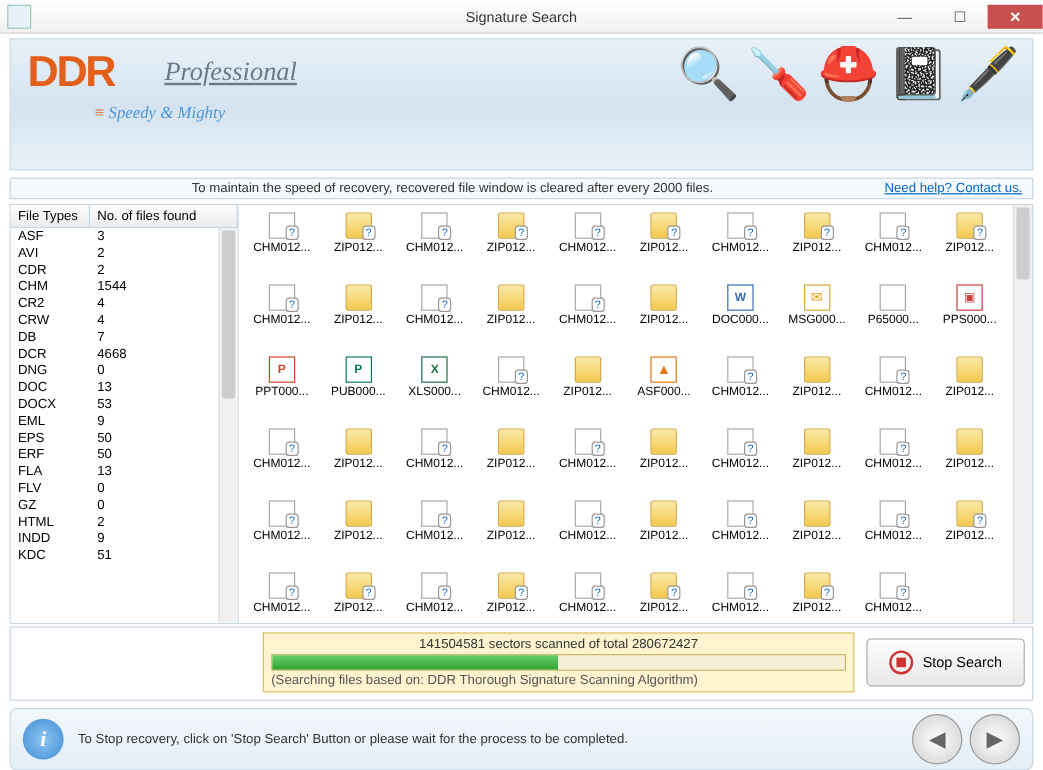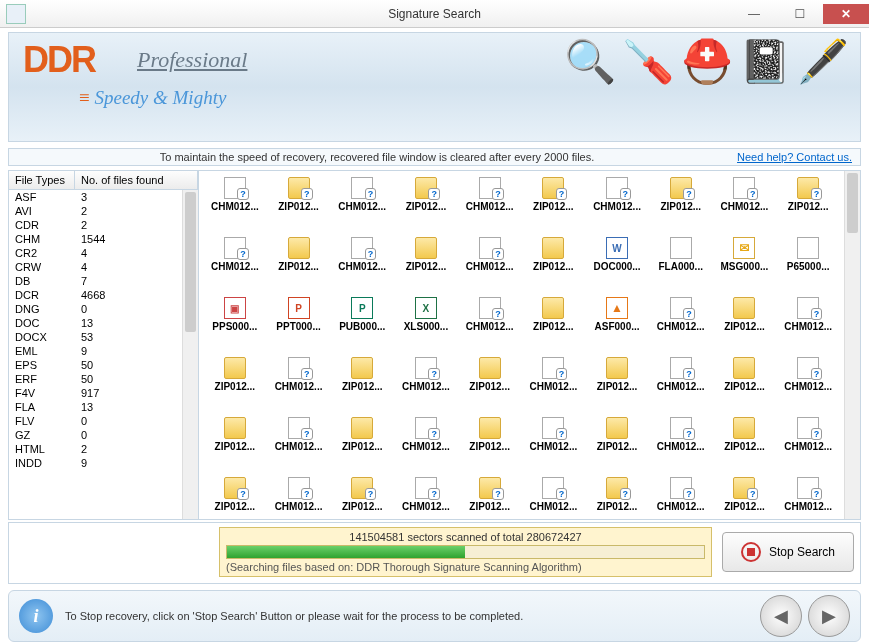--- a/index.html
+++ b/index.html
@@ -11,21 +11,21 @@
 .titlebar .title { position:absolute; left:0; right:0; text-align:center; font-size:12px; color:#333; pointer-events:none; }
 .titlebar .winbtns { margin-left:auto; display:flex; }
 .winbtn { width:46px; height:20px; display:flex; align-items:center; justify-content:center; font-size:12px; }
 .winbtn.min, .winbtn.max { color:#555; }
 .winbtn.close { background:#c8504f; color:#fff; width:46px; height:20px; font-weight:bold; }
 
 
 .banner { height:110px; margin:4px 8px 0 8px; border:1px solid #c7d6e3; background: linear-gradient(#e8f1f8,#d4e3ef 50%,#e8f1f8); position:relative; overflow:hidden; }
 .banner .ddr { font-family: Arial Black, sans-serif; font-size:36px; color:#e25f1c; letter-spacing:-2px; position:absolute; left:14px; top:6px; font-weight:900; }
 .banner .pro { font-family: "Segoe Script", cursive; font-size:22px; color:#6a7a88; position:absolute; left:128px; top:14px; font-style:italic;text-decoration:underline; }
-.banner .tagline { font-family: "Segoe Script", cursive; font-size:19px; color:#4a96d9; font-style:italic; position:absolute; left:70px; top:54px;text-align:center; }
+.banner .tagline { font-family: "Segoe Script", cursive; font-size:14px; color:#4a96d9; font-style:italic; position:absolute; left:70px; top:54px;text-align:center; }
 .banner .tagline::before { content:"≡ "; color:#e25f1c; font-style:normal; }
 .banner .tools { position:absolute; right:10px; top:4px; display:flex; gap:6px; align-items:flex-end; }
 .tool-glyph { font-size:42px; }
 
 
 .infostrip { margin:6px 8px 0 8px; display:flex; align-items:center; border:1px solid #c7d6e3; background:#f5f9fc; padding:2px 8px; font-size:11px; }
 .infostrip .msg { flex:1; text-align:center; color:#333; }
 .infostrip .help { color:#0066cc; text-decoration:underline; }
 
 
@@ -40,21 +40,21 @@
 .ft-body { flex:1; overflow:hidden; }
 .ft-row { display:flex; font-size:11px; }
 .ft-row div { padding:1px 6px; }
 .ft-row .c1 { width:66px; }
 .ft-row .c2 { flex:1; }
 .ft-scroll { width:16px; background:#f0f0f0; border-left:1px solid #ddd; position:relative; }
 .ft-scroll .thumb { position:absolute; top:2px; left:2px; right:2px; height:140px; background:#cdcdcd; border-radius:2px; }
 
 
 .files { flex:1; background:#fff; display:flex; }
-.files-inner { flex:1; padding:6px 4px; display:grid; grid-template-columns: repeat(10, 1fr); grid-auto-rows:56px; gap:4px 0; overflow:hidden;font-weight:bold; }
+.files-inner { flex:1; padding:6px 4px; display:grid; grid-template-columns: repeat(10, 1fr); grid-auto-rows:56px; gap:4px 0; overflow:hidden; }
 .file { display:flex; flex-direction:column; align-items:center; font-size:10px; }
 .file .ico { width:22px; height:22px; margin-bottom:2px; display:flex; align-items:center; justify-content:center; position:relative; }
 .file .lbl { white-space:nowrap; }
 .ico-folder { background:linear-gradient(#fde9a8,#f3c94e); border:1px solid #d6a93a; border-radius:2px; }
 .ico-folderq::after { content:"?"; position:absolute; right:-4px; bottom:-2px; font-size:9px; background:#fff; border:1px solid #999; border-radius:3px; padding:0 2px; color:#06c; }
 .ico-page { background:#fff; border:1px solid #aaa; }
 .ico-pageq::after { content:"?"; position:absolute; right:-4px; bottom:-2px; font-size:9px; background:#fff; border:1px solid #999; border-radius:3px; padding:0 2px; color:#06c; }
 .ico-doc { background:#fff; border:1px solid #3a6db5; }
 .ico-doc::before { content:"W"; color:#3a6db5; font-size:10px; font-weight:bold; }
 .ico-msg { background:#fff; border:1px solid #d6a93a; }
@@ -182,42 +182,42 @@
           </div>
           <div class="ft-row">
             <div class="c1">EPS</div>
             <div class="c2">50</div>
           </div>
           <div class="ft-row">
             <div class="c1">ERF</div>
             <div class="c2">50</div>
           </div>
           <div class="ft-row">
-            <div class="c1">F4V</div>
-            <div class="c2">917</div>
-          </div>
-          <div class="ft-row">
             <div class="c1">FLA</div>
             <div class="c2">13</div>
           </div>
           <div class="ft-row">
             <div class="c1">FLV</div>
             <div class="c2">0</div>
           </div>
           <div class="ft-row">
             <div class="c1">GZ</div>
             <div class="c2">0</div>
           </div>
           <div class="ft-row">
             <div class="c1">HTML</div>
             <div class="c2">2</div>
           </div>
           <div class="ft-row">
             <div class="c1">INDD</div>
             <div class="c2">9</div>
+          </div>
+          <div class="ft-row">
+            <div class="c1">KDC</div>
+            <div class="c2">51</div>
           </div>
         </div>
       <div class="ft-scroll">
           <div class="thumb"></div>
         </div>
     </div>
   </div>
   <div class="files">
     <div class="files-inner" id="files-inner">
         <div class="file">
@@ -280,24 +280,20 @@
           <div class="ico ico-page ico-pageq"></div>
           <div class="lbl">CHM012...</div>
         </div>
         <div class="file">
           <div class="ico ico-folder"></div>
           <div class="lbl">ZIP012...</div>
         </div>
         <div class="file">
           <div class="ico ico-doc"></div>
           <div class="lbl">DOC000...</div>
-        </div>
-        <div class="file">
-          <div class="ico ico-page"></div>
-          <div class="lbl">FLA000...</div>
         </div>
         <div class="file">
           <div class="ico ico-msg"></div>
           <div class="lbl">MSG000...</div>
         </div>
         <div class="file">
           <div class="ico ico-page"></div>
           <div class="lbl">P65000...</div>
         </div>
         <div class="file">

